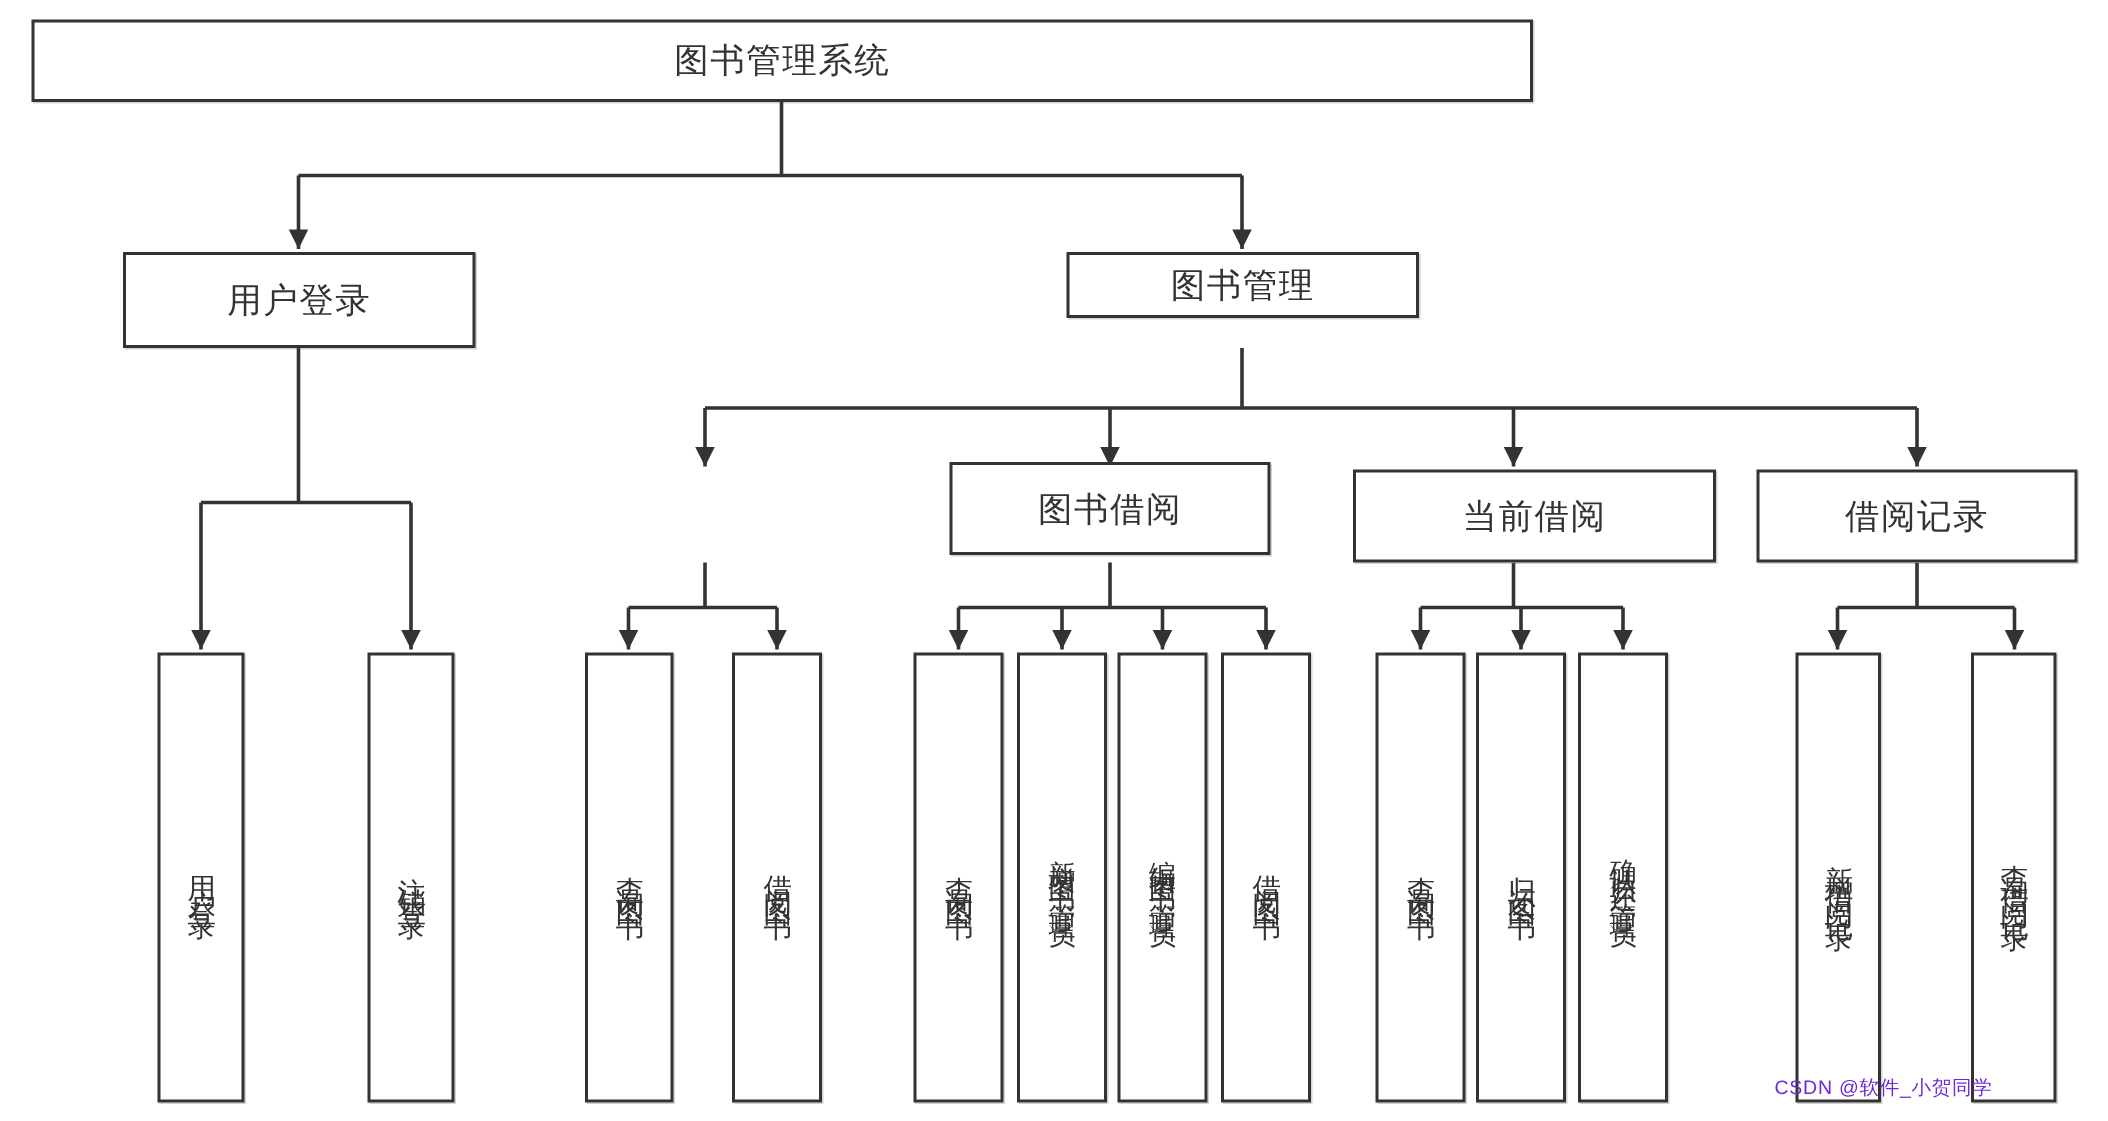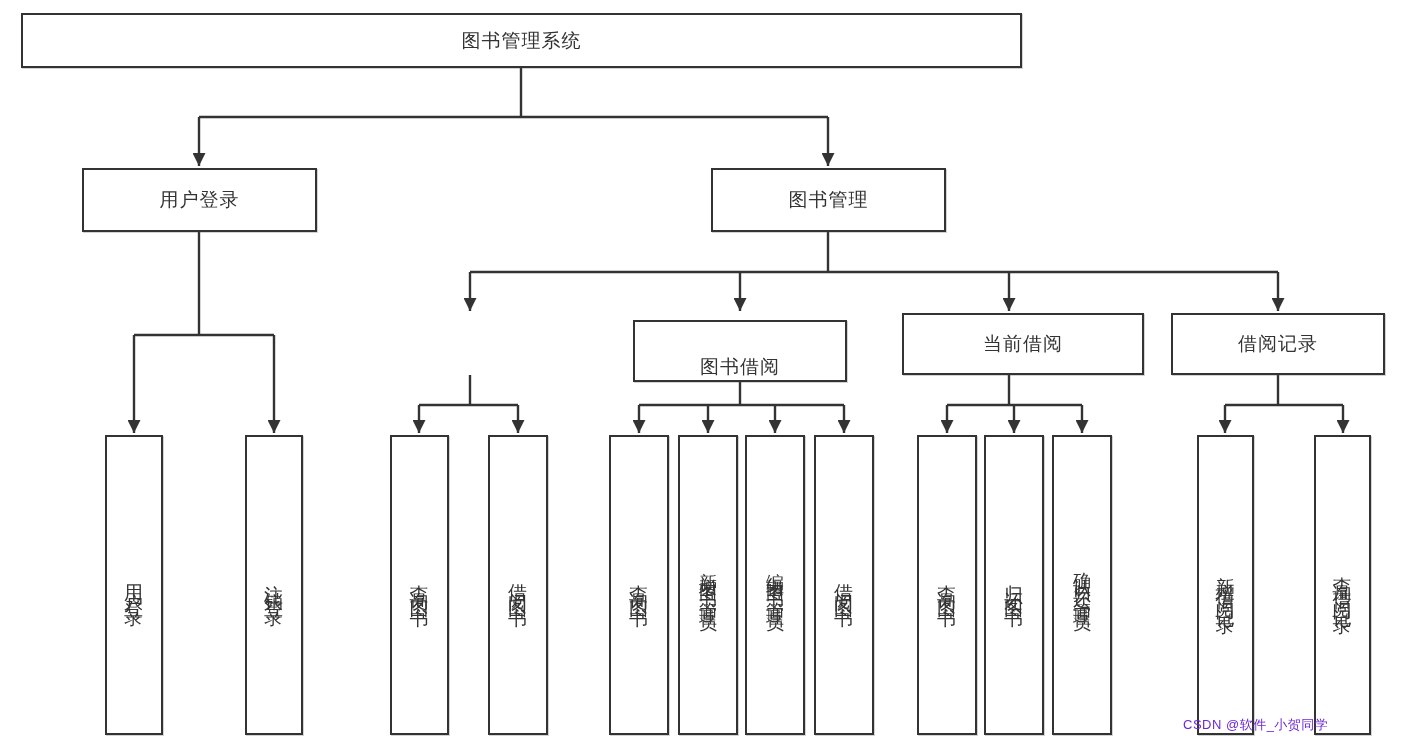--- a/index.html
+++ b/index.html
@@ -30,21 +30,21 @@
     background: #ffffff;
     border: 2px solid #333333;
     color: #333333;
     display: flex;
     align-items: center;
     justify-content: center;
     z-index: 2;
     box-shadow: 1px 1px 0 rgba(80,80,80,0.25);
   }
   .node.hbox {
-    font-size: 19px;
+    font-size: 23px;
     letter-spacing: 1px;
   }
   .node.vbox .vtext {
     writing-mode: vertical-rl;
     text-orientation: mixed;
     font-size: 19px;
     letter-spacing: 8px;
     line-height: 1;
     white-space: nowrap;
   }
@@ -118,25 +118,25 @@
     </g>
   </svg>
 
   <div class="node hbox" style="left:21px; top:13px; width:1001px; height:55px;">
     <span>图书管理系统</span>
   </div>
 
   <div class="node hbox" style="left:82px; top:168px; width:235px; height:64px;">
     <span>用户登录</span>
   </div>
-  <div class="node hbox" style="left:711px; top:168px; width:235px; height:64px;">
+  <div class="node hbox" style="left:711px; top:168px; width:235px; height:44px;">
     <span>图书管理</span>
   </div>
 
-  <div class="node hbox" style="left:633px; top:320px; width:214px; height:62px;align-items:flex-end;">
+  <div class="node hbox" style="left:633px; top:308px; width:214px; height:62px;">
     <span>图书借阅</span>
   </div>
   <div class="node hbox" style="left:902px; top:313px; width:242px; height:62px;">
     <span>当前借阅</span>
   </div>
   <div class="node hbox" style="left:1171px; top:313px; width:214px; height:62px;">
     <span>借阅记录</span>
   </div>
 
   <div class="node vbox" style="left:105px; top:435px; width:58px; height:300px;">

